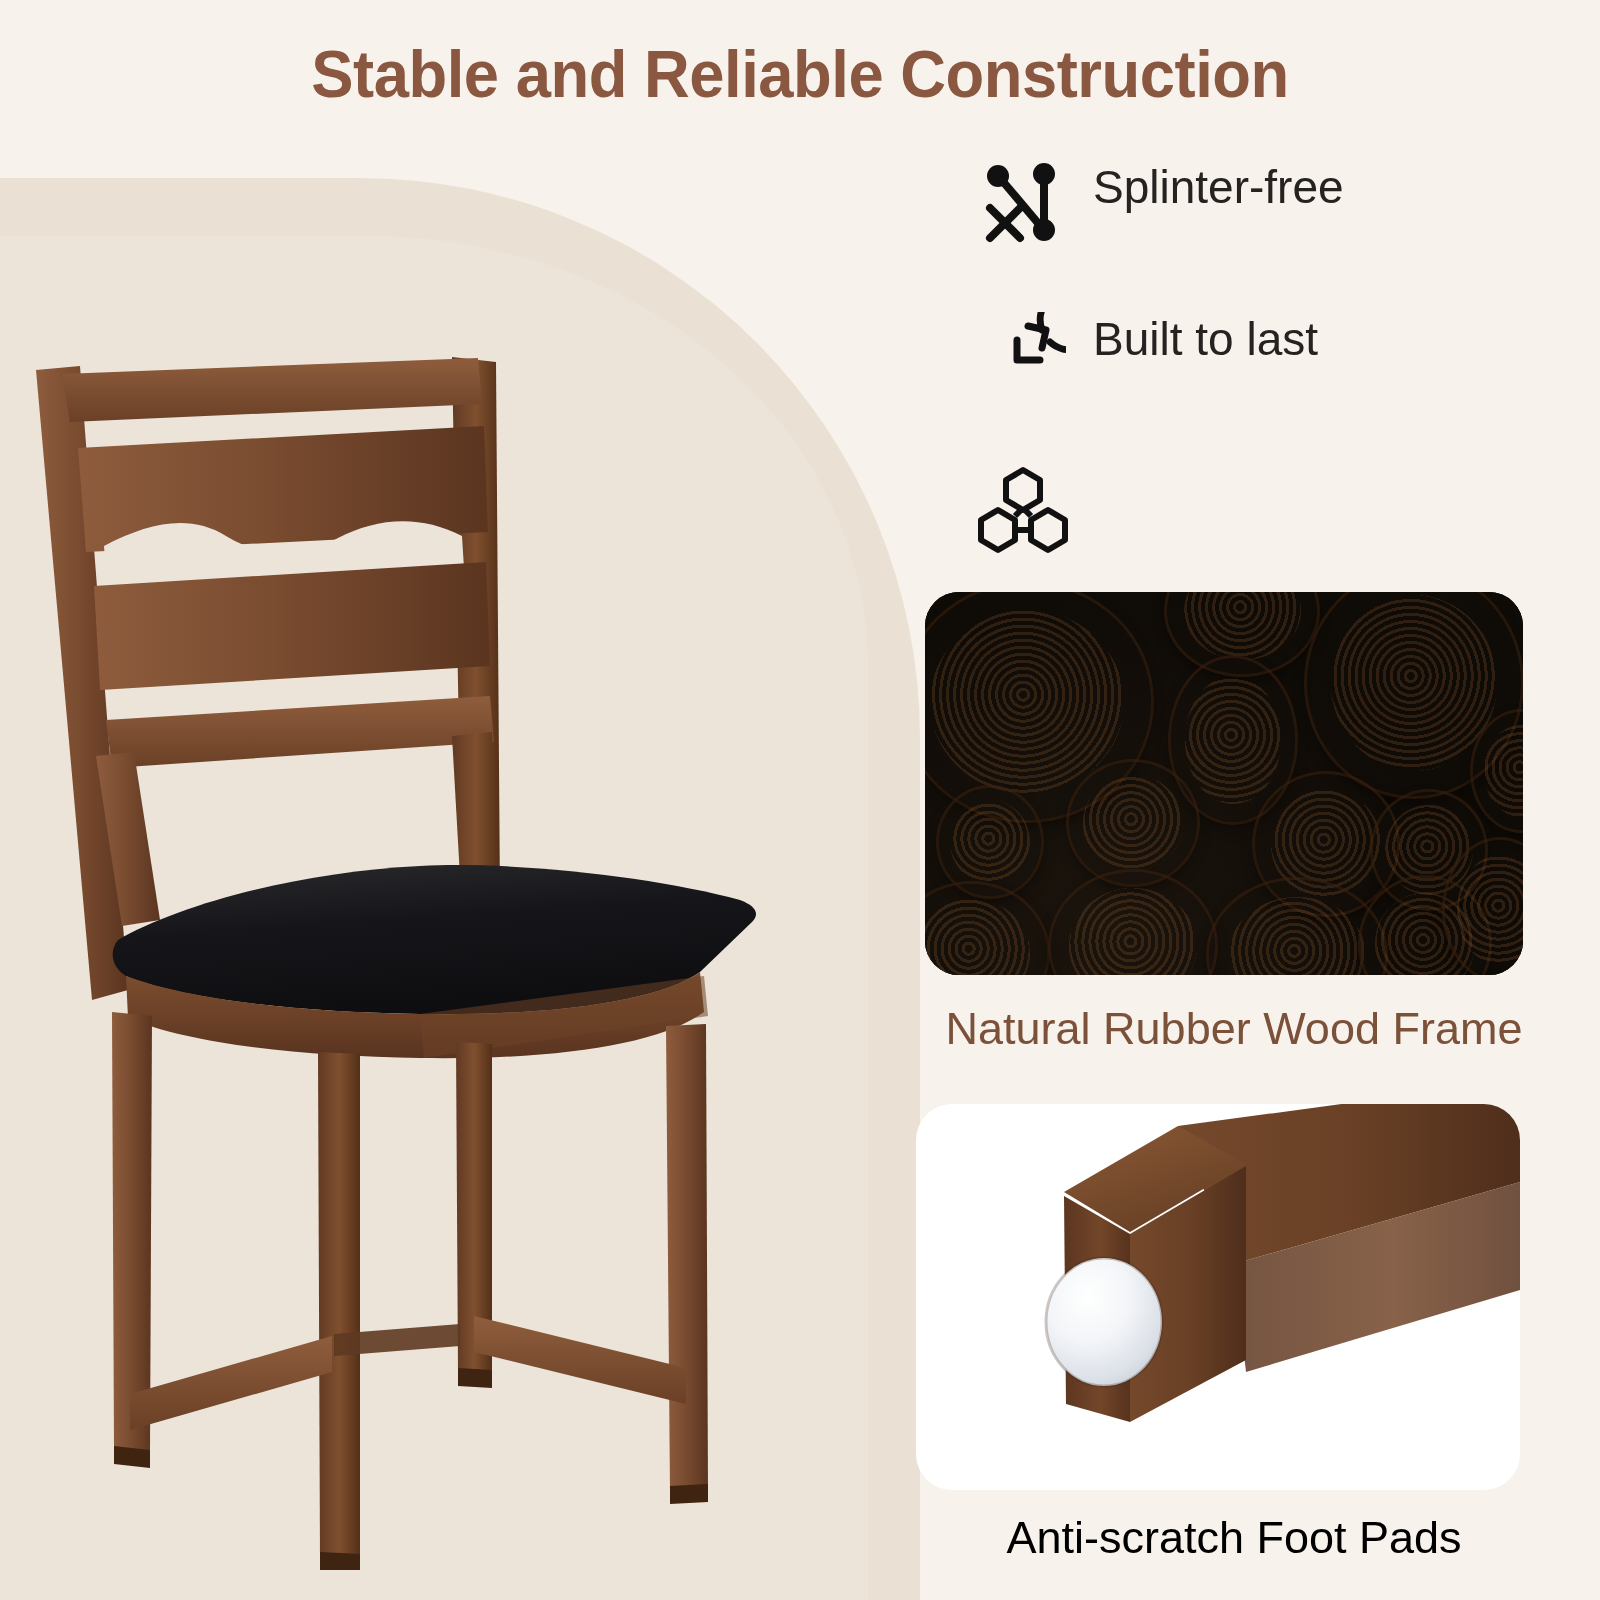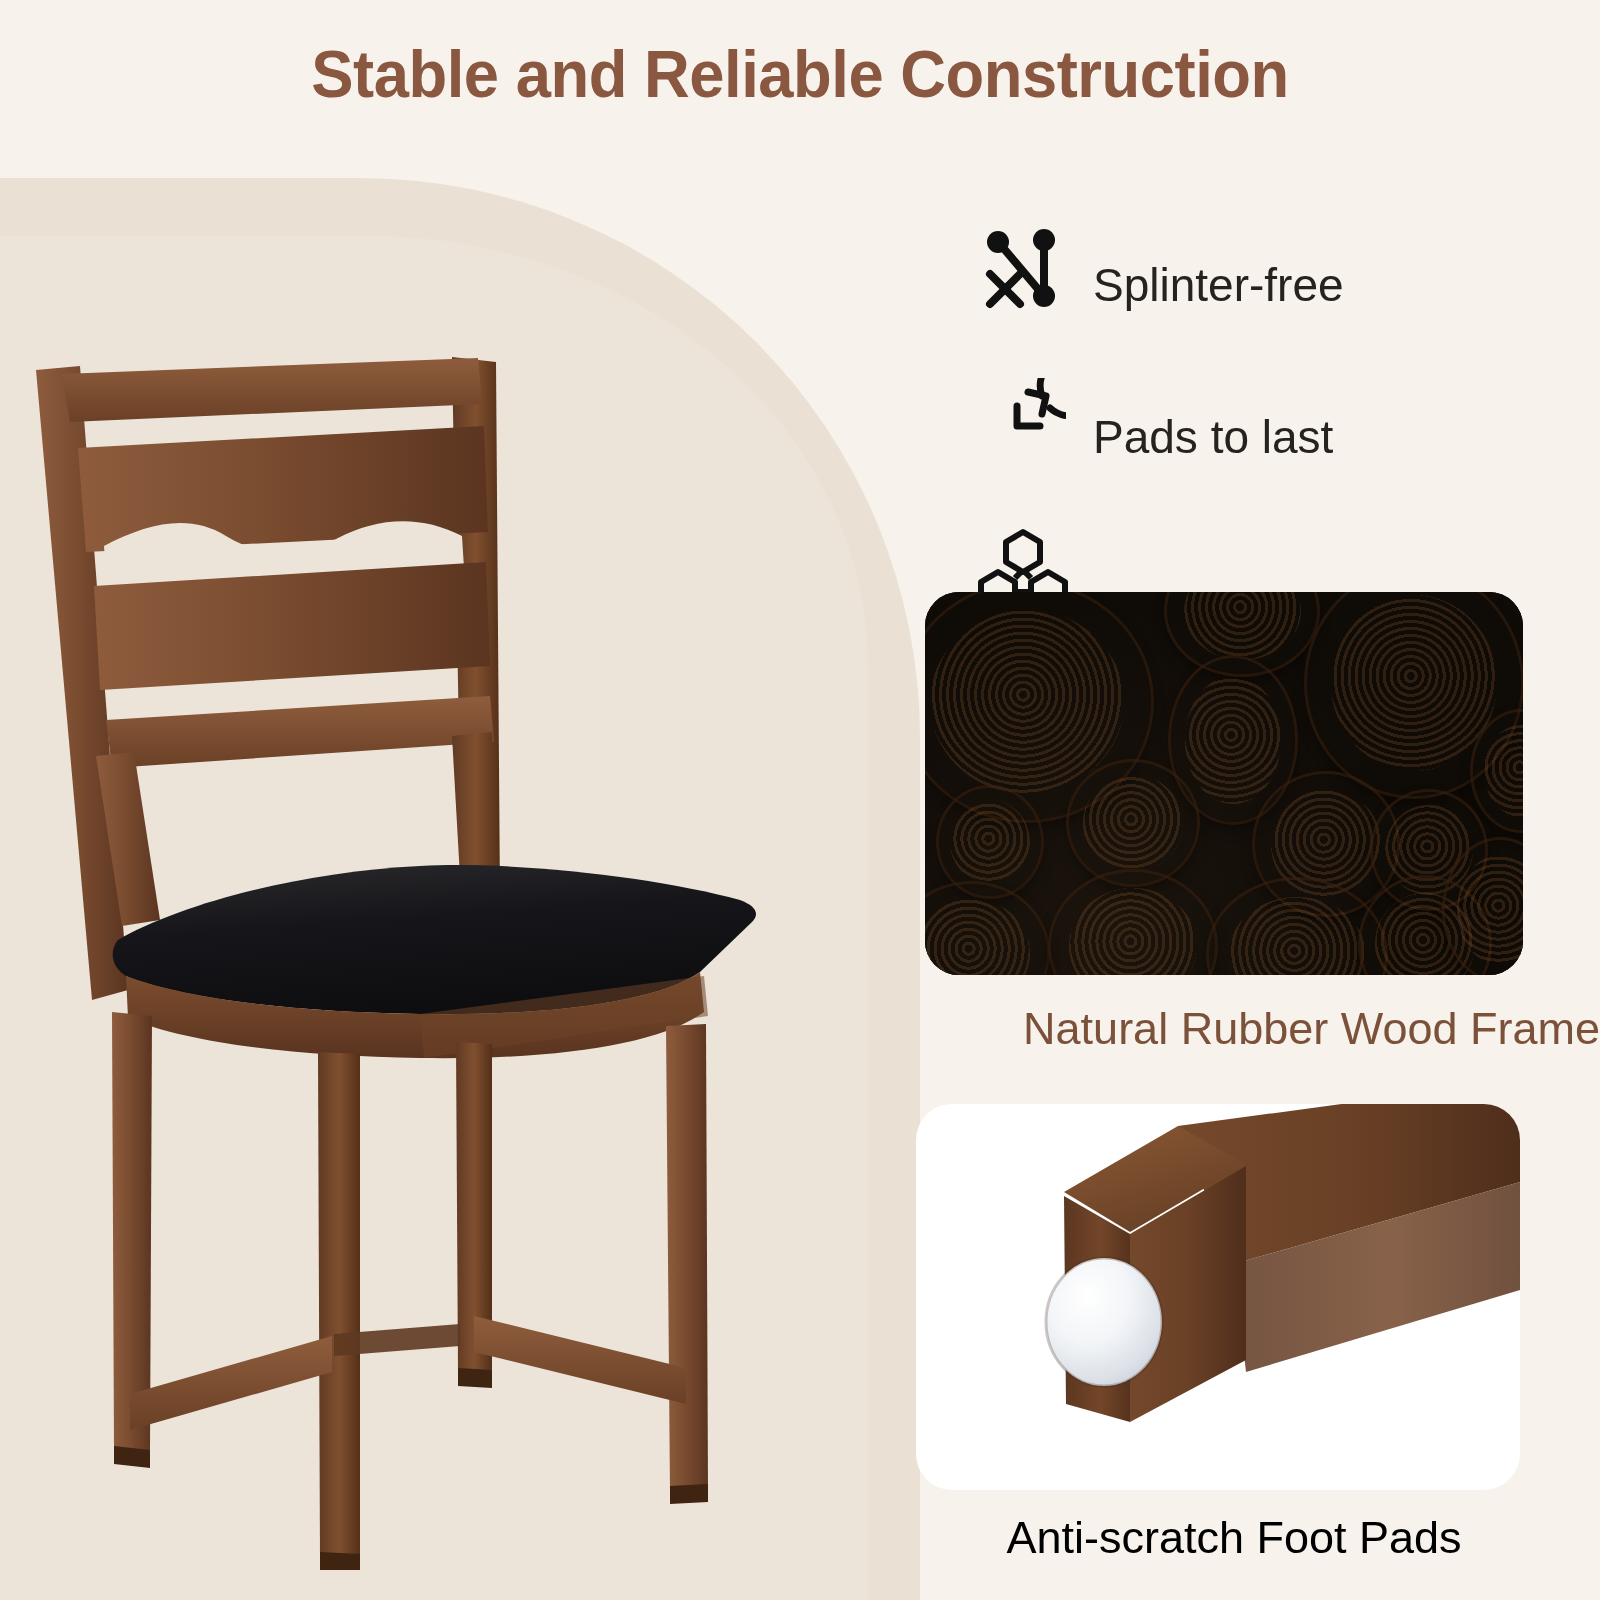--- a/index.html
+++ b/index.html
@@ -35,21 +35,21 @@
     letter-spacing:-0.5px;
     color:#8a5740;
     transform:scaleX(0.96);
   }
 
   
   #features{
     position:absolute; left:975px; top:160px; width:560px;
   }
   .feature{
-    display:flex; align-items:flex-end;
+    display:flex; align-items:flex-start;
     height:152px;
   }
   .feature .ficon{
     width:96px; flex:0 0 96px;
     display:flex; align-items:center; justify-content:center;
   }
   .feature .flabel{
     font-size:46px; color:#252220; margin-left:22px;
     white-space:nowrap;
   }
@@ -57,21 +57,21 @@
   
   #logs-card{
     position:absolute; left:925px; top:592px;
     width:598px; height:383px;
     border-radius:34px;
     overflow:hidden;
     background:#2a2018;
   }
   #logs-caption{
     position:absolute; left:868px; top:1003px; width:732px;
-    text-align:right;
+    text-align:center;
     font-size:45px; color:#7c5139;
     white-space:nowrap;
   }
 
   #pads-card{
     position:absolute; left:916px; top:1104px;
     width:604px; height:386px;
     border-radius:36px;
     background:#ffffff;
     overflow:hidden;
@@ -218,21 +218,21 @@
   </div>
 
   <div class="feature">
     <span class="ficon">
       <svg width="86" height="86" viewBox="0 0 86 86">
         <path d="M70,30 A30,30 0 1 0 62,18" fill="none" stroke="#111" stroke-width="7" stroke-linecap="round"></path>
         <polyline points="48,14 66,18 62,36" fill="none" stroke="#111" stroke-width="7" stroke-linecap="round" stroke-linejoin="round"></polyline>
         <polyline points="37,28 37,48 60,48" fill="none" stroke="#111" stroke-width="7" stroke-linecap="round" stroke-linejoin="round"></polyline>
       </svg>
     </span>
-    <span class="flabel">Pads to last</span>
+    <span class="flabel">Built to last</span>
   </div>
 
   <div class="feature">
     <span class="ficon">
       <svg width="90" height="90" viewBox="0 0 90 90">
         <g fill="none" stroke="#111" stroke-width="6" stroke-linejoin="round">
           <polygon points="45,6 62,16 62,36 45,46 28,36 28,16"></polygon>
           <polygon points="20,46 37,56 37,76 20,86 3,76 3,56"></polygon>
           <polygon points="70,46 87,56 87,76 70,86 53,76 53,56"></polygon>
           <line x1="37" y1="52" x2="45" y2="44"></line>

